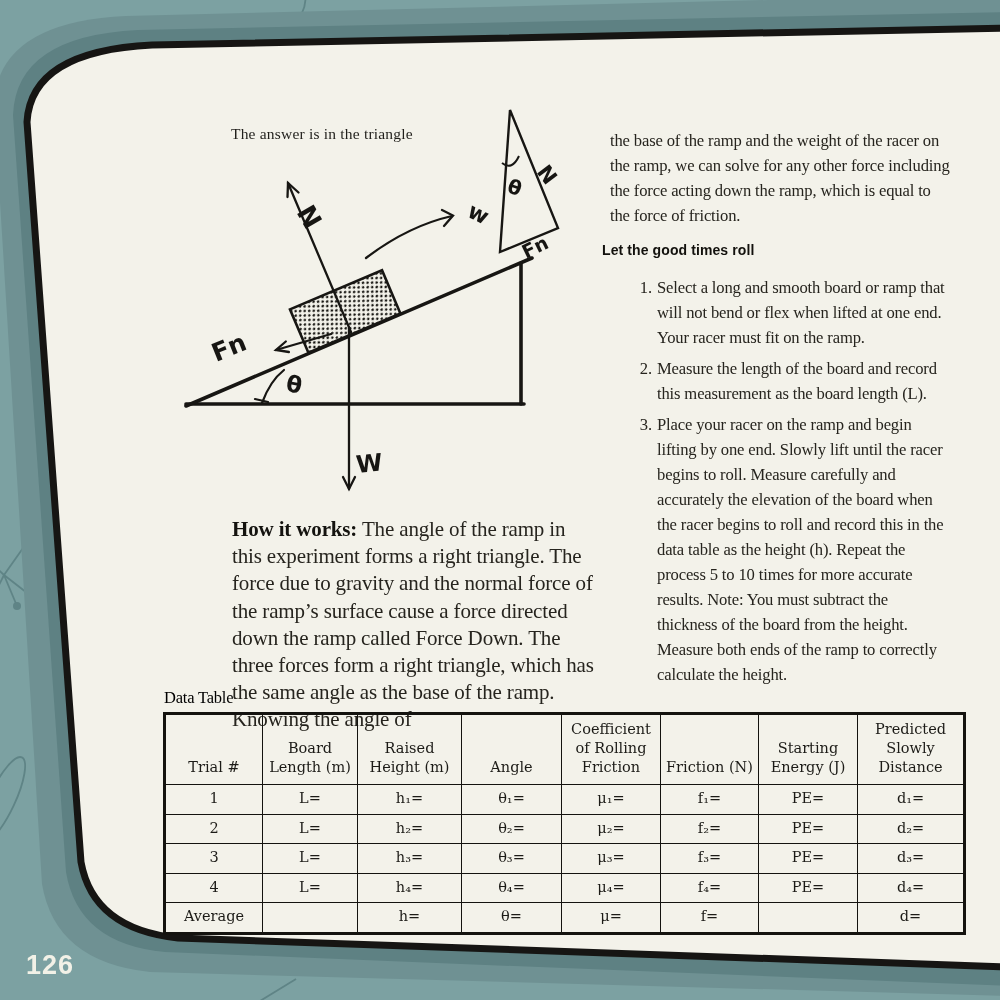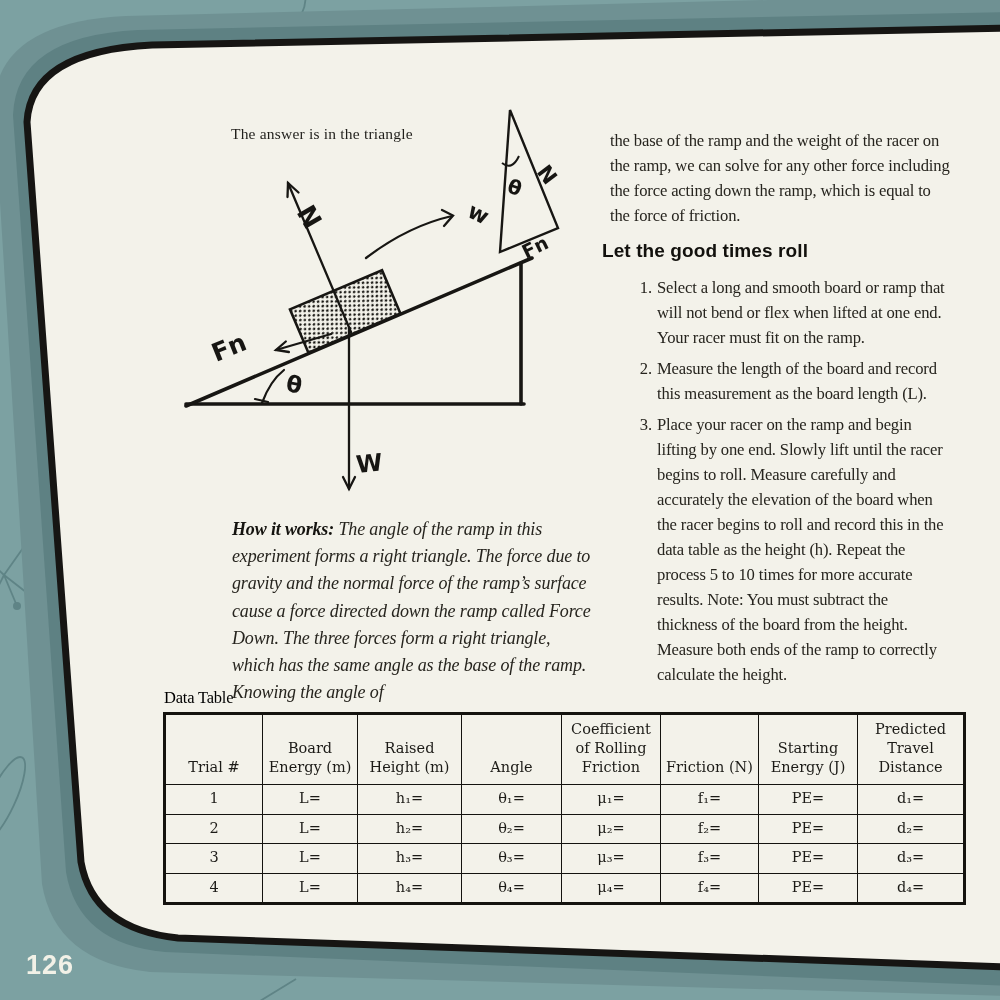--- a/index.html
+++ b/index.html
@@ -15,27 +15,27 @@
     left:231px;top:125px;width:220px;
     font-family:Liberation Serif, serif;
     font-size:15.5px;color:#201f1b;letter-spacing:.2px;
   }
   .rightcol{
     left:603px;top:121px;width:356px;
     font-size:16.6px;line-height:25px;color:#26241e;letter-spacing:-.15px;
   }
   .rc-heading{
     font-family:"Liberation Sans",sans-serif;font-weight:bold;
-    font-size:19px;color:#12110d;margin:10px 0 5px -1px;letter-spacing:.1px;
+    font-size:14px;color:#12110d;margin:10px 0 5px -1px;letter-spacing:.1px;
   }
   ol.steps{margin:12px;padding:0 0 0 41px;}
   ol.steps li{margin:0 0 6px 0;padding-left:1px;}
   .leftcol{
     left:232px;top:516px;width:362px;
-    font-size:18px;line-height:27.2px;color:#26241e;letter-spacing:-.15px;font-style:italic;
+    font-size:21px;line-height:27.2px;color:#26241e;letter-spacing:-.15px;
   }
   .leftcol b{color:#14130f;}
   .table-title{
     left:164px;top:688px;
     font-weight:normal;font-size:16.5px;color:#000000;letter-spacing:-.2px;
   }
   
   table.data{
     position:absolute;left:163px;top:712px;width:800px;
     border-collapse:collapse;table-layout:fixed;
@@ -172,32 +172,32 @@
     <col style="width:100px">
       <col style="width:99px">
       <col style="width:98px">
     <col style="width:99px">
       <col style="width:107px">
   </colgroup>
   <tbody>
       <tr style="height:71px">
     <th>Trial #</th>
     <th>Board
-Energy (m)</th>
+Length (m)</th>
     <th>Raised
 Height (m)</th>
     <th>Angle</th>
     <th>Coefficient
 of Rolling
 Friction</th>
     <th>Friction (N)</th>
     <th>Starting
 Energy (J)</th>
     <th>Predicted
-Travel
+Slowly
 Distance</th>
   </tr>
   <tr>
     <td>1</td>
     <td>L=</td>
     <td>h₁=</td>
     <td>θ₁=</td>
     <td>μ₁=</td>
     <td>f₁=</td>
     <td>PE=</td>
@@ -226,16 +226,26 @@
   <tr>
     <td>4</td>
     <td>L=</td>
     <td>h₄=</td>
     <td>θ₄=</td>
     <td>μ₄=</td>
     <td>f₄=</td>
     <td>PE=</td>
     <td>d₄=</td>
   </tr>
+  <tr>
+    <td>Average</td>
+    <td></td>
+    <td>h=</td>
+    <td>θ=</td>
+    <td>μ=</td>
+    <td>f=</td>
+    <td></td>
+    <td>d=</td>
+  </tr>
 </tbody>
   </table>
 
 <div class="abs page-num">126</div>
 
 </body></html>

